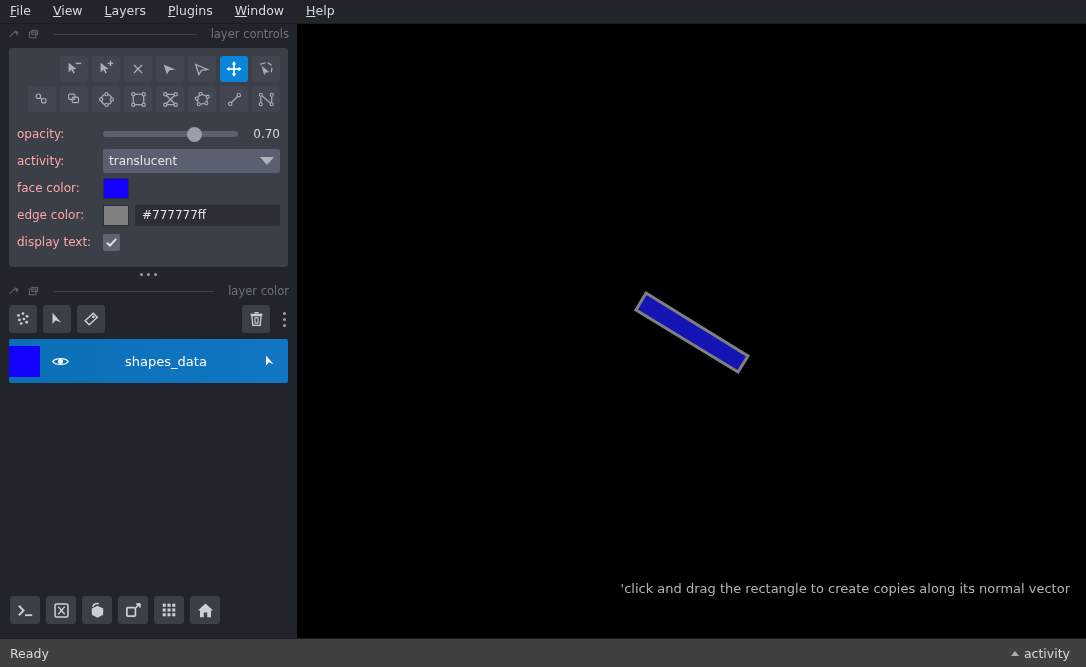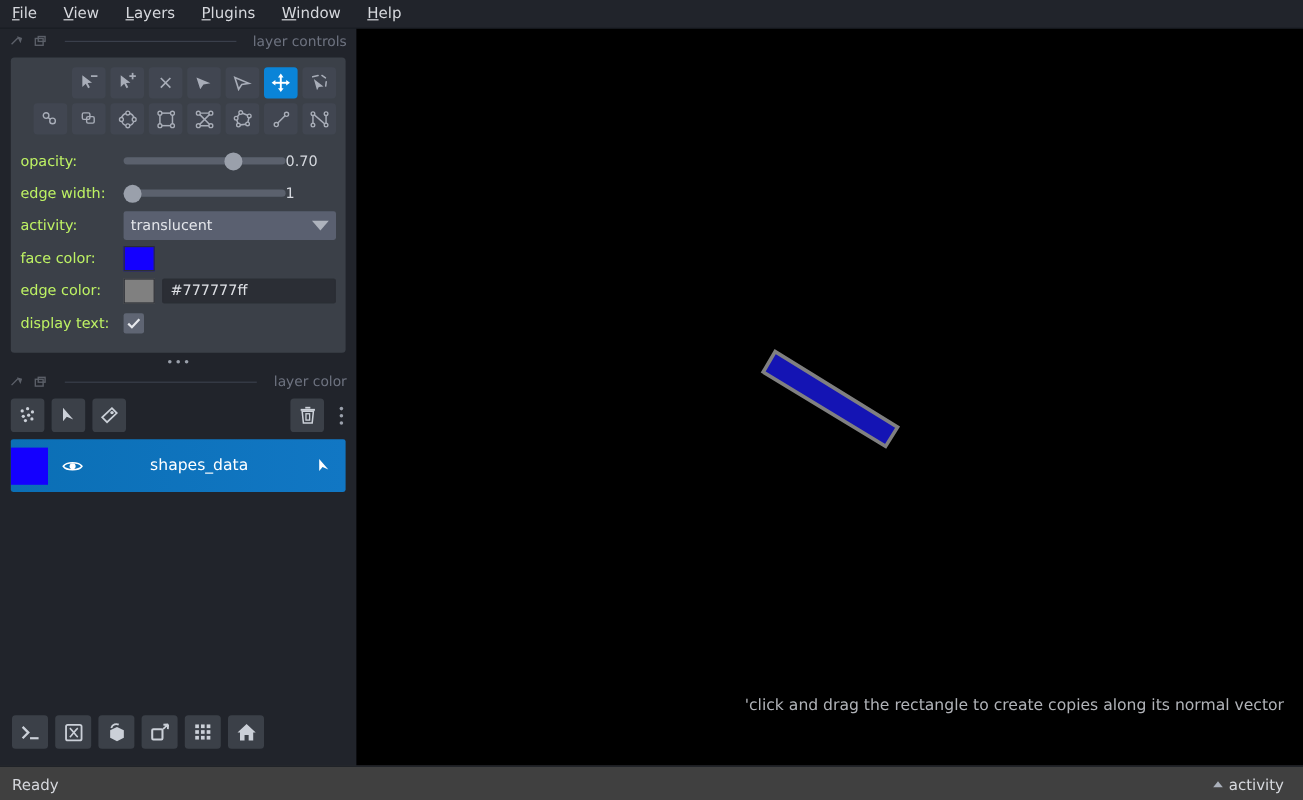--- a/index.html
+++ b/index.html
@@ -51,30 +51,30 @@
   .tool-row { display: flex; gap: 4px; }
   .tbtn {
     width: 28px; height: 26px; border-radius: 3px;
     background: #414651; display: flex; align-items: center; justify-content: center;
     cursor: pointer;
   }
   .tbtn.active { background: #0a84d8; }
   .tbtn svg { display: block; }
 
   .ctrl-row { display: flex; align-items: center; height: 24px; margin-bottom: 3px; }
-  .ctrl-label { width: 86px; color: #bef264; font-size: 12px; flex: none; }
+  .ctrl-label { width: 86px; color: #fca5a5; font-size: 12px; flex: none; }
   .ctrl-body { flex: 1 1 auto; display: flex; align-items: center; }
 
   .slider { position: relative; height: 18px; display: flex; align-items: center; flex: 1 1 auto; }
   .slider .track { position: absolute; left: 0; right: 0; height: 6px; background: #5b616d; border-radius: 3px; }
   .slider .handle {
     position: absolute; width: 15px; height: 15px; border-radius: 50%;
     background: #9aa0ab; cursor: pointer;
   }
-  .slider-val { width: 42px; text-align: left; color: #d5d8de; font-size: 12px; flex: none; }
+  .slider-val { width: 42px; text-align: right; color: #d5d8de; font-size: 12px; flex: none; }
 
   .combo {
     flex: 1 1 auto; height: 22px; background: #5a6070; border-radius: 2px;
     display: flex; align-items: center; padding: 12px 6px; cursor: pointer;
     color: #e3e5ea; font-size: 12px; position: relative;
   }
   .combo .caret {
     margin-left: auto; width: 0; height: 0;
     border-left: 7px solid transparent; border-right: 7px solid transparent;
     border-top: 8px solid #aeb3bd;
@@ -296,30 +296,20 @@
         <div class="ctrl-label">opacity:</div>
         <div class="ctrl-body">
           <div class="slider">
             <div class="track"></div>
             <div class="handle" id="opacity-handle" style="left: calc(70% - 10.5px);"></div>
           </div>
           <div class="slider-val">0.70</div>
         </div>
       </div>
 
-      <div class="ctrl-row">
-        <div class="ctrl-label">edge width:</div>
-        <div class="ctrl-body">
-          <div class="slider">
-            <div class="track"></div>
-            <div class="handle" id="edgewidth-handle" style="left: calc(0% + 0px);"></div>
-          </div>
-          <div class="slider-val">1</div>
-        </div>
-      </div>
 
       <div class="ctrl-row">
         <div class="ctrl-label">activity:</div>
         <div class="ctrl-body">
           <div class="combo">
             <span>translucent</span>
             <span class="caret"></span>
           </div>
         </div>
       </div>

